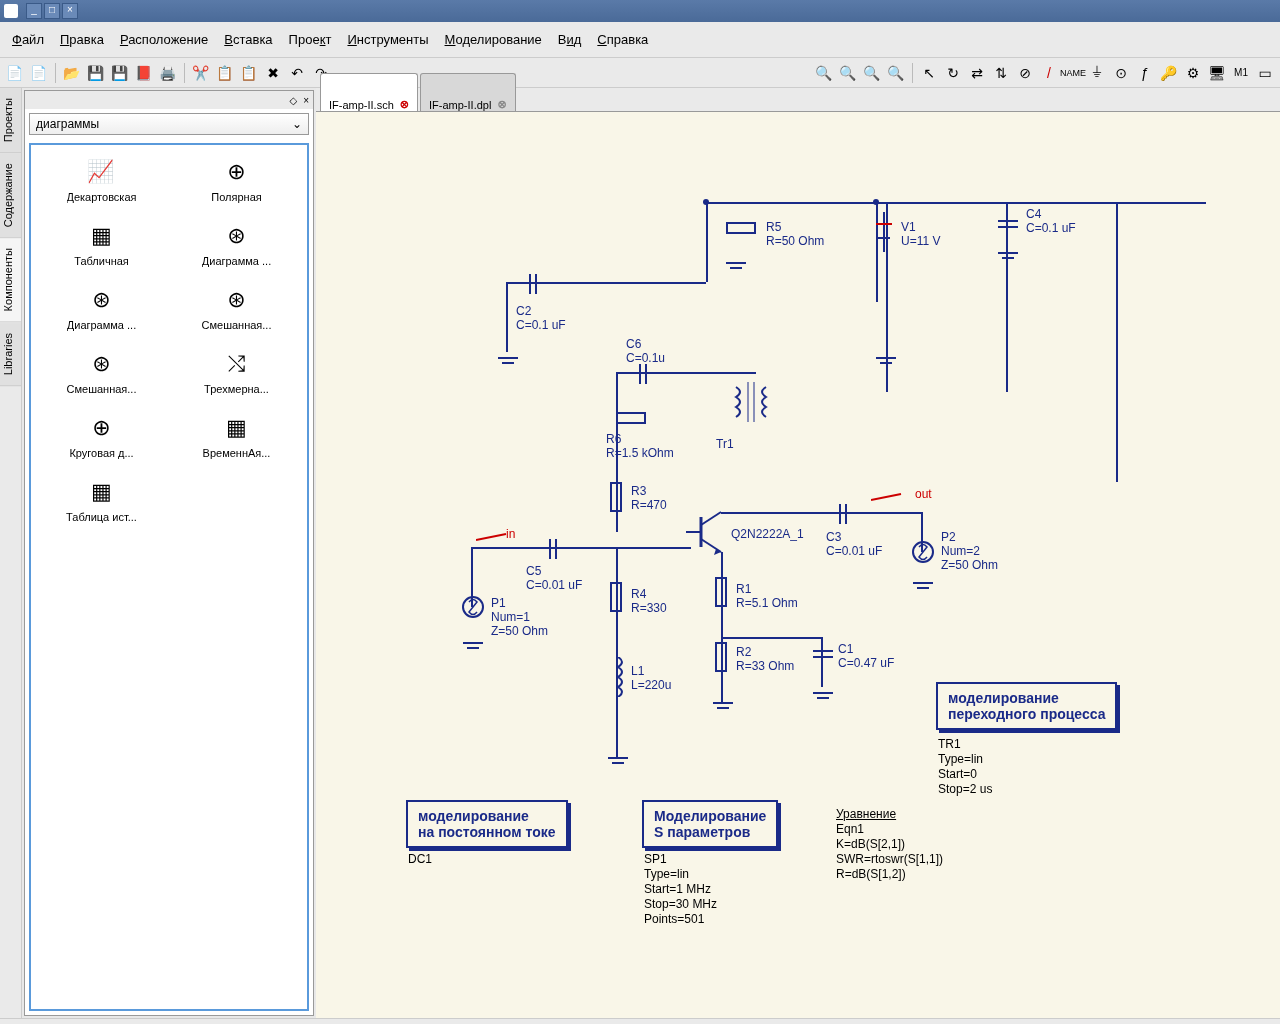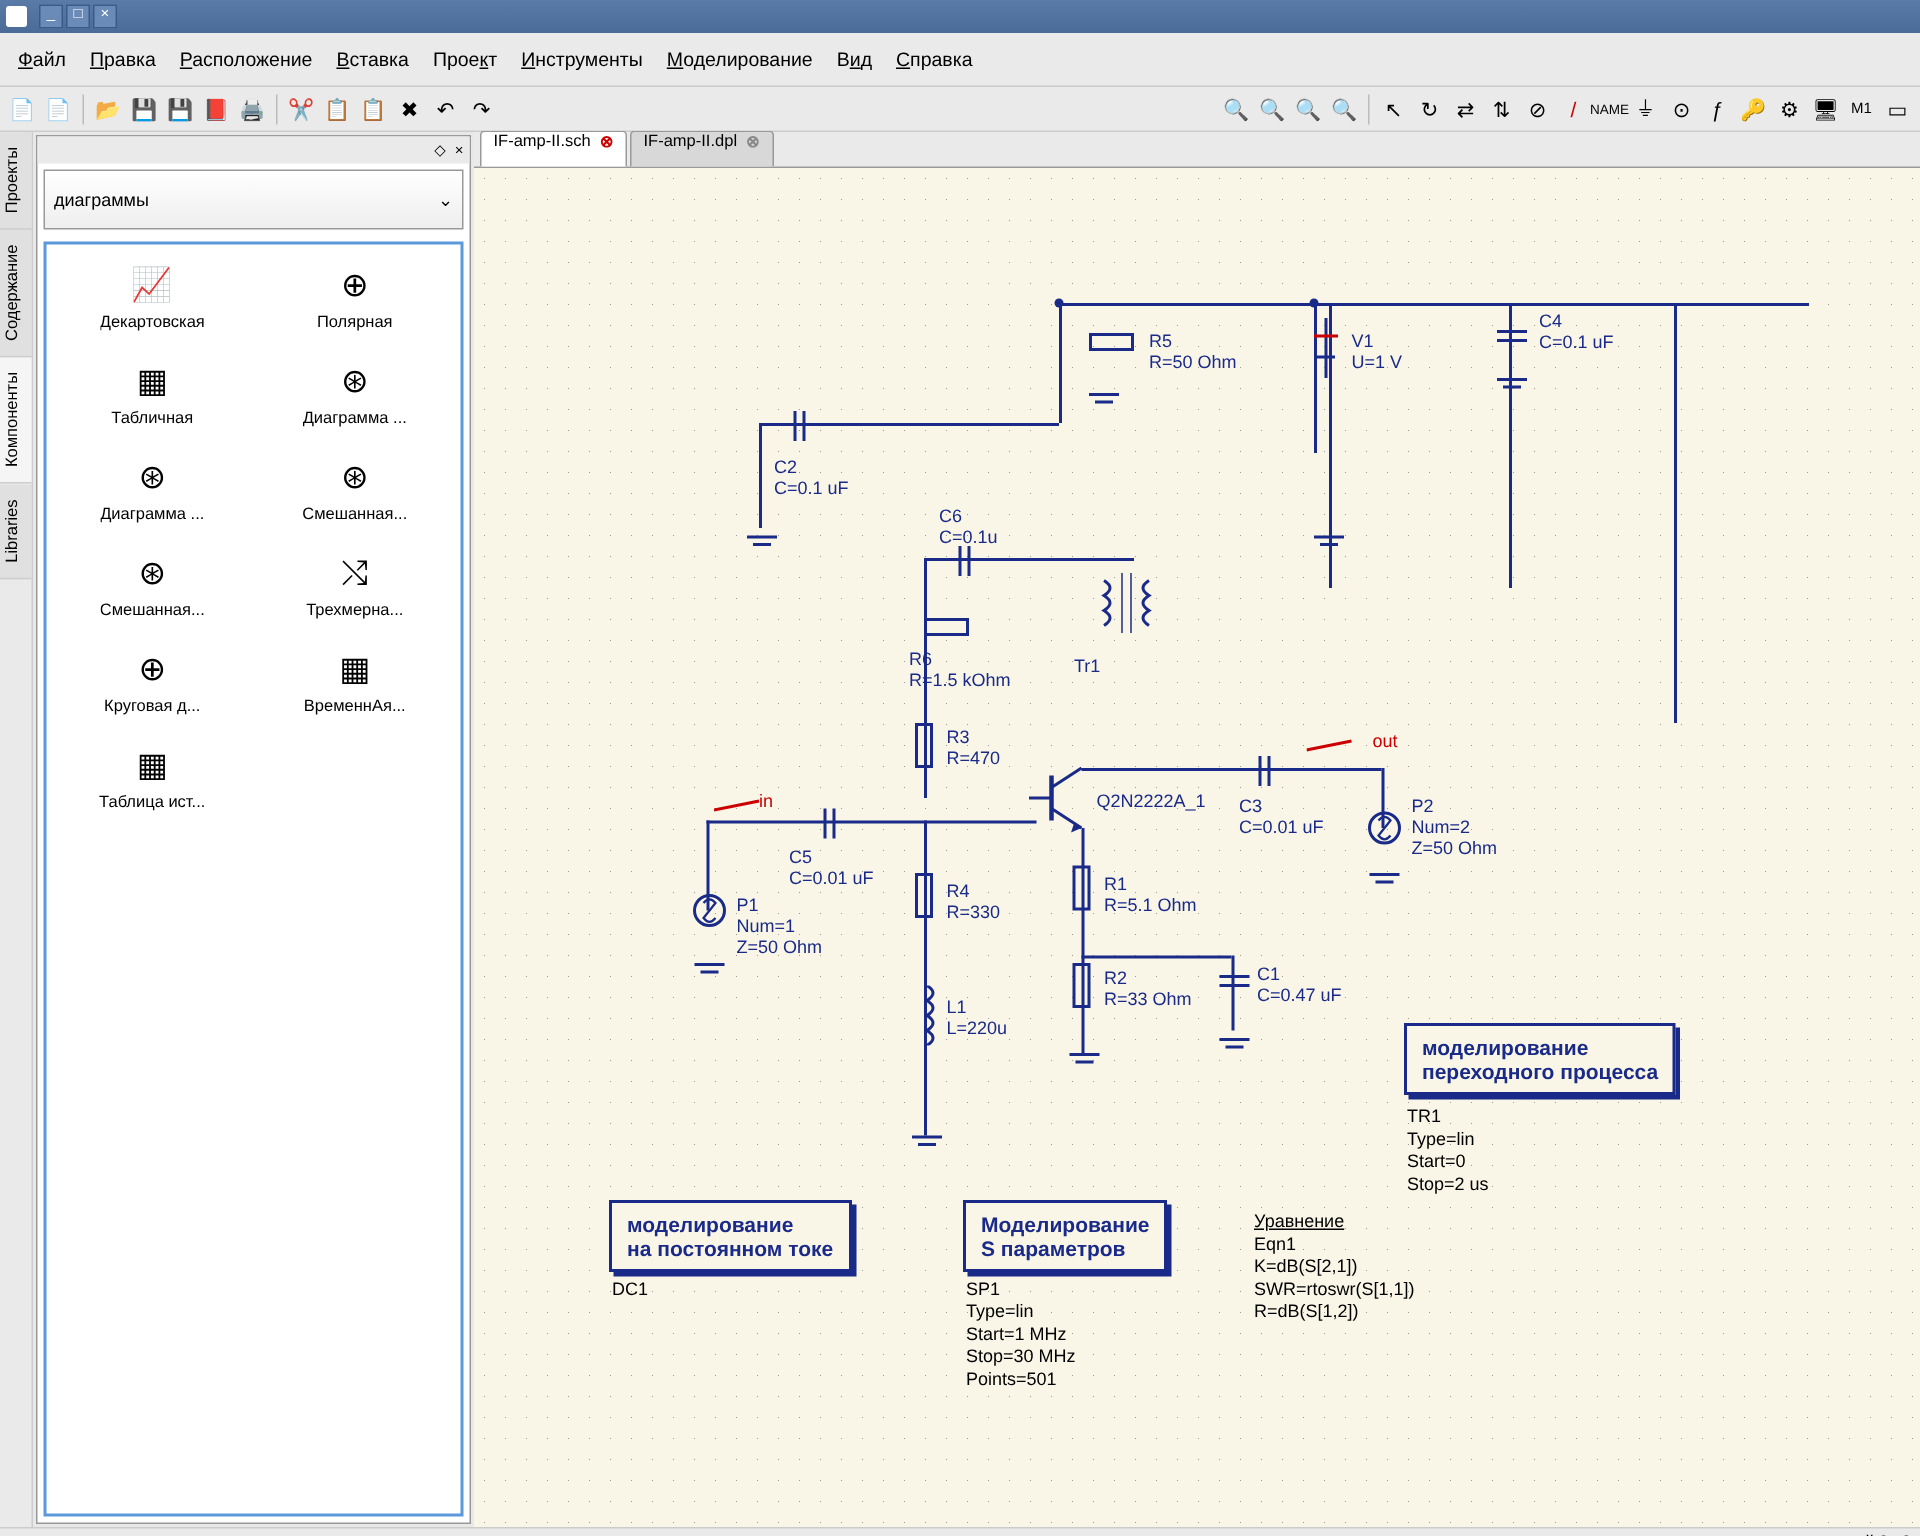--- a/index.html
+++ b/index.html
@@ -13,28 +13,28 @@
 .menubar span u { text-decoration: underline; }
 .toolbar { height: 30px; background: #eaeaea; display: flex; align-items: center; padding: 0 4px; border-bottom: 1px solid #ccc; gap: 2px; }
 .tbtn { width: 22px; height: 22px; border: 1px solid transparent; cursor: pointer; display: flex; align-items: center; justify-content: center; font-size: 14px; }
 .tsep { width: 1px; height: 20px; background: #bbb; margin: 0 3px; }
 .main { display: flex; height: calc(100% - 22px - 24px - 30px - 18px); }
 .sidetabs { width: 22px; background: #eaeaea; display: flex; flex-direction: column; border-right: 1px solid #ccc; }
 .sidetab { writing-mode: vertical-rl; transform: rotate(180deg); padding: 10px 2px; cursor: pointer; font-size: 11px; border-top: 1px solid #ccc; text-align: center; background: #e0e0e0; }
 .sidetab.active { background: #f5f5f5; }
 .sidepanel { width: 290px; background: #fff; border: 1px solid #999; margin: 2px; display: flex; flex-direction: column; }
 .sidepanel-hdr { height: 18px; background: #eaeaea; display: flex; justify-content: flex-end; align-items: center; padding: 0 4px; font-size: 10px; gap: 6px; }
-.combo { margin: 4px; height: 40px; border: 1px solid #999; background: linear-gradient(#fff,#eee); display: flex; align-items: center; padding: 0 6px; justify-content: space-between; cursor: pointer; }
+.combo { margin: 4px; height: 22px; border: 1px solid #999; background: linear-gradient(#fff,#eee); display: flex; align-items: center; padding: 0 6px; justify-content: space-between; cursor: pointer; }
 .comp-grid { flex: 1; border: 2px solid #5a9adb; margin: 4px; padding: 8px; overflow: auto; display: grid; grid-template-columns: 1fr 1fr; gap: 10px; align-content: start; }
 .comp-item { display: flex; flex-direction: column; align-items: center; cursor: pointer; padding: 4px; }
 .comp-icon { width: 40px; height: 30px; display: flex; align-items: center; justify-content: center; font-size: 22px; color: #000; }
 .comp-label { font-size: 11px; text-align: center; margin-top: 4px; white-space: nowrap; overflow: hidden; text-overflow: ellipsis; max-width: 90px; }
 .canvas-area { flex: 1; display: flex; flex-direction: column; }
 .tabbar { height: 24px; background: #eaeaea; display: flex; align-items: flex-end; padding: 0 4px; border-bottom: 1px solid #999; }
-.tab { height: 24px; padding: 0 8px; display: flex; align-items: flex-start; gap: 6px; border: 1px solid #999; border-bottom: none; background: #d8d8d8; border-radius: 3px 3px 0 0; margin-right: 2px; cursor: pointer; font-size: 11px; }
+.tab { height: 38px; padding: 0 8px; display: flex; align-items: flex-end; gap: 6px; border: 1px solid #999; border-bottom: none; background: #d8d8d8; border-radius: 3px 3px 0 0; margin-right: 2px; cursor: pointer; font-size: 11px; }
 .tab.active { background: #fff; }
 .tab .close { color: #c00; font-weight: bold; cursor: pointer; }
 .canvas { flex: 1; background: #f9f6e8; position: relative; overflow: auto; }
 .canvas::before { content: ""; position: absolute; inset: 0; background-image: radial-gradient(#999 0.5px, transparent 0.5px); background-size: 14px 14px; pointer-events: none; }
 .sch-label { position: absolute; color: #1a2a88; font-size: 12px; line-height: 14px; white-space: nowrap; }
 .sim-box { position: absolute; border: 2px solid #1a2a88; background: #f9f6e8; padding: 6px 10px; color: #1a2a88; font-weight: bold; font-size: 14px; box-shadow: 3px 3px 0 #1a2a88; }
 .sim-params { position: absolute; color: #000; font-size: 12px; line-height: 15px; }
 .wire { position: absolute; background: #1a2a88; }
 .wire-h { height: 2px; }
 .wire-v { width: 2px; }
@@ -205,21 +205,21 @@
       <div class="node" style="left:557px; top:87px"></div>
 
       <div class="comp resistor-h" style="left:410px; top:110px"></div>
       <div class="sch-label" style="left:450px;top:108px"><span>R5</span><br><span>R=50 Ohm</span></div>
 
       <svg style="left:558px; top:100px" width="20" height="40">
           <line x1="10" y1="0" x2="10" y2="40" stroke="#1a2a88" stroke-width="2"></line>
           <line x1="2" y1="12" x2="18" y2="12" stroke="#c00" stroke-width="2"></line>
           <line x1="4" y1="26" x2="16" y2="26" stroke="#1a2a88" stroke-width="2"></line>
         </svg>
-      <div class="sch-label" style="left:585px;top:108px"><span>V1</span><br><span>U=1 V</span></div>
+      <div class="sch-label" style="left:585px;top:108px"><span>V1</span><br><span>U=11 V</span></div>
 
       <div class="comp cap-v" style="left:682px; top:105px"></div>
       <div class="sch-label" style="left:710px;top:95px"><span>C4</span><br><span>C=0.1 uF</span></div>
       <div class="comp gnd" style="left:682px; top:140px"></div>
 
       <div class="wire wire-h" style="left:190px; top:170px; width:200px"></div>
       <div class="wire wire-v" style="left:190px; top:170px; height:70px"></div>
       <div class="comp cap-h" style="left:210px; top:162px"></div>
       <div class="sch-label" style="left:200px;top:192px"><span>C2</span><br><span>C=0.1 uF</span></div>
       <div class="comp gnd" style="left:182px; top:245px"></div>

